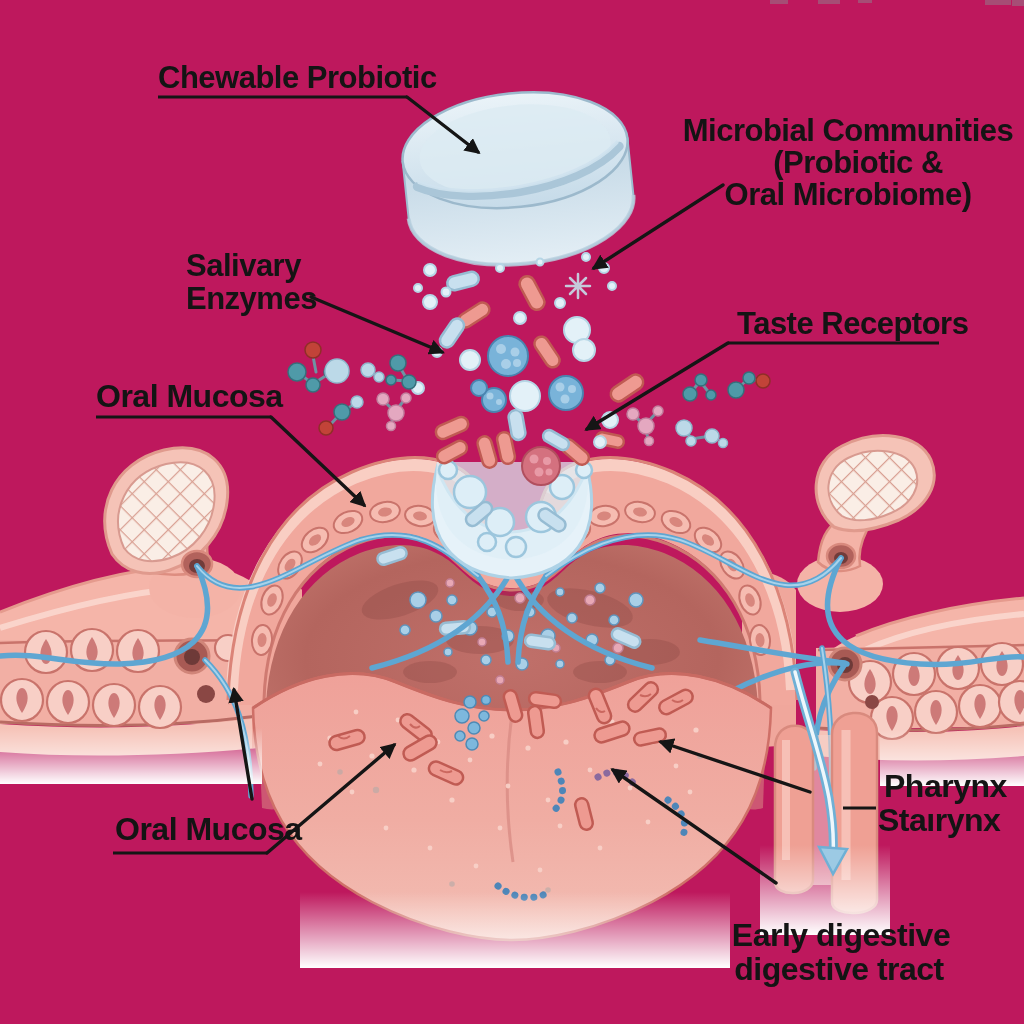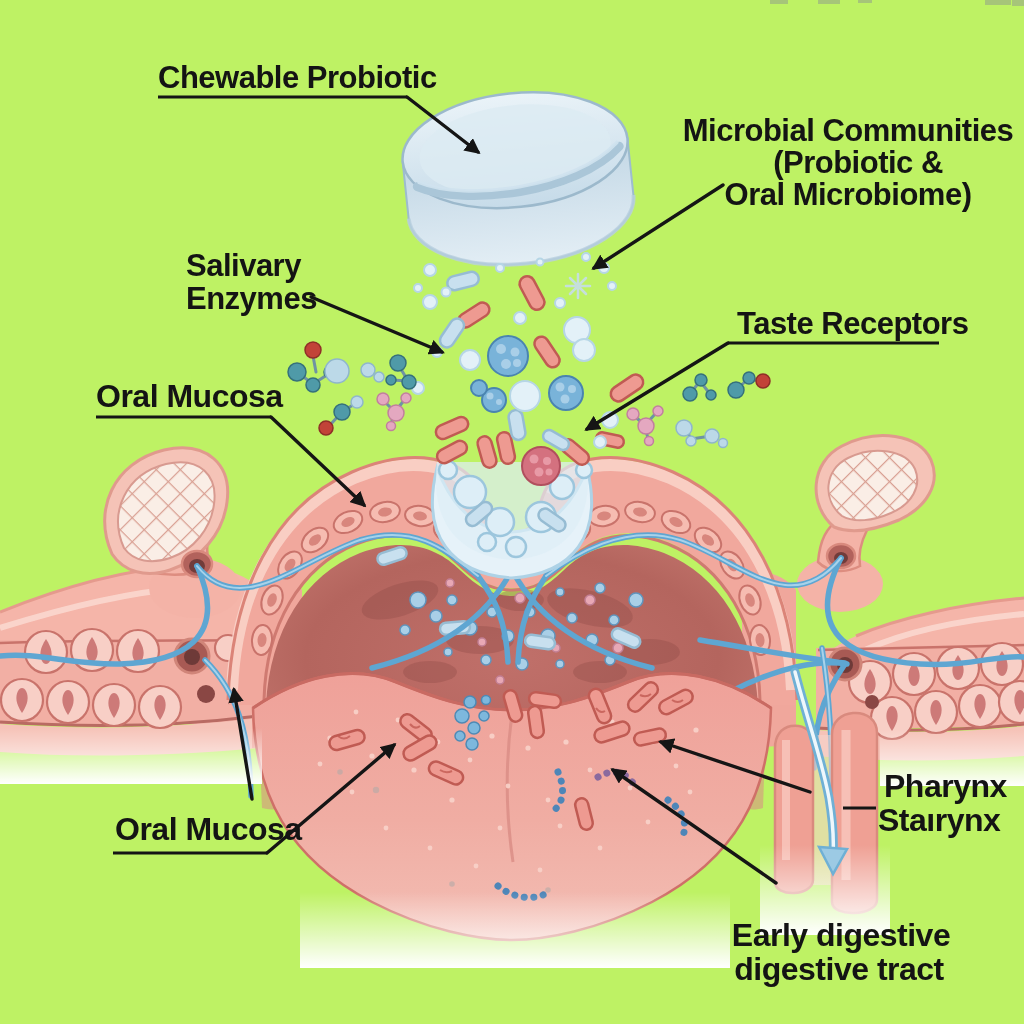--- a/index.html
+++ b/index.html
@@ -1,16 +1,16 @@
 <!DOCTYPE html>
 <html><head>
 <meta charset="utf-8">
 <style>
   html,body{margin:0;padding:0;background:#fff;}
-  .stage{position:relative;width:1024px;height:1024px;background:#bef264;overflow:hidden;
+  .stage{position:relative;width:1024px;height:1024px;background:#be185d;overflow:hidden;
          font-family:"Liberation Sans",sans-serif;}
   svg{display:block}
   .lbl{font-family:"Liberation Sans",sans-serif;font-weight:700;font-size:31px;
        fill:#141414;letter-spacing:-0.5px}
   .lblC{text-anchor:middle}
   .ann{stroke:#151515;stroke-width:3.4;fill:none;stroke-linecap:round}
   .ul{stroke:#151515;stroke-width:3;fill:none}
   .rodP{fill:#ee9a91;stroke:#c05b53;stroke-width:2.5}
   .rodB{fill:#c8e0ef;stroke:#96bcd3;stroke-width:2.5}
   .cirL{fill:#e3f1f8;stroke:#b6d6e6;stroke-width:2}

